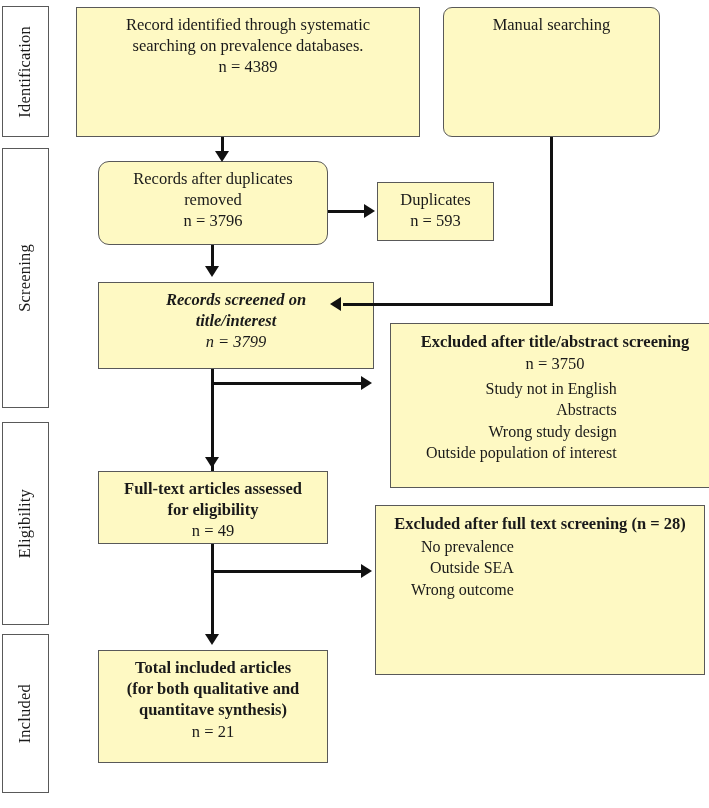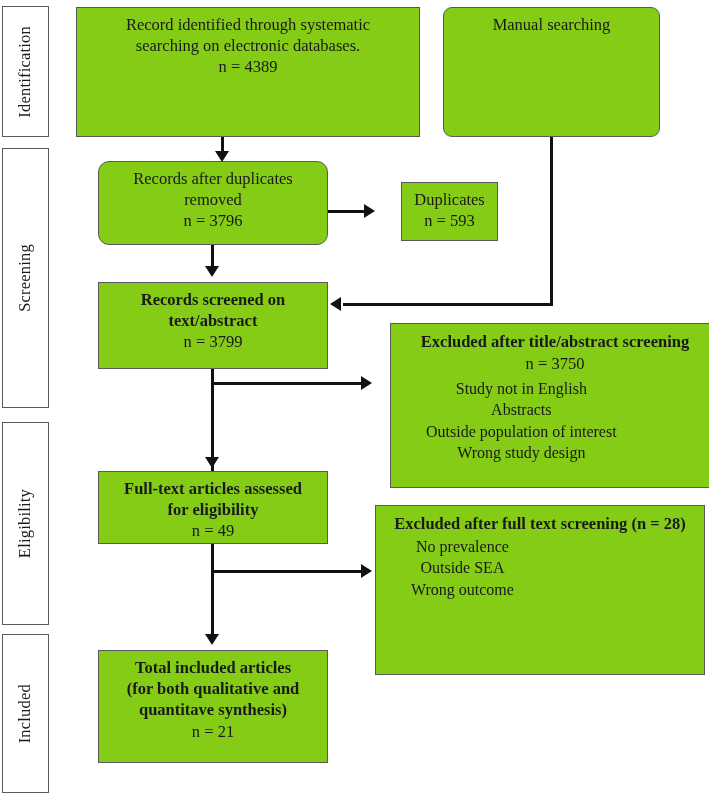--- a/index.html
+++ b/index.html
@@ -13,21 +13,21 @@
     height: 808px;
     background: #ffffff;
     font-family: "Liberation Serif", "DejaVu Serif", serif;
     color: #1a1a1a;
     overflow: hidden;
   }
   .box {
     position: absolute;
     box-sizing: border-box;
     border: 1.6px solid #595959;
-    background: #84cc16;
+    background: #fef9c3;
   }
   .stage {
     position: absolute;
     box-sizing: border-box;
     border: 1.6px solid #595959;
     background: #ffffff;
     display: flex;
     align-items: center;
     justify-content: center;
   }
@@ -47,21 +47,21 @@
     font-size: 16.5px;
     line-height: 1.28;
   }
   .boxtext.top { top: 6px; }
   .bold { font-weight: bold; }
   .reg  { font-weight: normal; }
   .listblock {
     position: absolute;
     font-size: 16px;
     line-height: 1.33;
-    text-align: center;
+    text-align: right;
   }
   .hdr-center {
     position: absolute;
     left: 0; right: 0;
     text-align: center;
     font-size: 16.5px;
     line-height: 1.3;
   }
   
   .vline, .hline {
@@ -108,53 +108,53 @@
   <div class="stage" style="left:2px; top:422px; width:47px; height:203px;">
     <span class="stage-label">Eligibility</span>
   </div>
 
   <div class="stage" style="left:2px; top:634px; width:47px; height:159px;">
     <span class="stage-label">Included</span>
   </div>
 
   <div class="box" style="left:76px; top:7px; width:344px; height:130px;">
     <div class="boxtext top reg">Record identified through systematic</div>
-    <div class="boxtext reg" style="top:27px;">searching on electronic databases.</div>
+    <div class="boxtext reg" style="top:27px;">searching on prevalence databases.</div>
     <div class="boxtext reg" style="top:48px;text-align:center;">n = 4389</div>
   </div>
 
   <div class="box" style="left:443px; top:7px; width:217px; height:130px;border-radius:9px;">
     <div class="boxtext top reg">Manual searching</div>
   </div>
 
   <div class="box" style="left:98px; top:161px; width:230px; height:84px;border-radius:11px;">
     <div class="boxtext top reg">Records after duplicates</div>
     <div class="boxtext reg" style="top:27px;">removed</div>
     <div class="boxtext reg" style="top:48px;">n = 3796</div>
   </div>
 
-  <div class="box" style="left:377px; top:182px; width:97px; height:59px;margin-left:24px;">
+  <div class="box" style="left:377px; top:182px; width:117px; height:59px;">
     <div class="boxtext top reg">Duplicates</div>
     <div class="boxtext reg" style="top:27px;">n = 593</div>
   </div>
 
-  <div class="box" style="left:98px; top:282px; width:230px; height:87px;">
+  <div class="box" style="left:98px; top:282px; width:276px; height:87px;font-style:italic;">
     <div class="boxtext top bold">Records screened on</div>
-    <div class="boxtext bold" style="top:27px;">text/abstract</div>
+    <div class="boxtext bold" style="top:27px;">title/interest</div>
     <div class="boxtext reg" style="top:48px;">n = 3799</div>
   </div>
 
   <div class="box" style="left:390px; top:323px; width:330px; height:165px;">
     <div class="hdr-center bold" style="top:7px;">Excluded after title/abstract screening</div>
     <div class="hdr-center reg" style="top:29px;">n = 3750</div>
     <div class="listblock" style="left:35px; top:54px;">
       <div>Study not in English</div>
       <div>Abstracts</div>
+      <div>Wrong study design</div>
       <div>Outside population of interest</div>
-      <div>Wrong study design</div>
     </div>
   </div>
 
   <div class="box" style="left:98px; top:471px; width:230px; height:73px;">
     <div class="boxtext top bold">Full-text articles assessed</div>
     <div class="boxtext bold" style="top:27px;">for eligibility</div>
     <div class="boxtext reg" style="top:48px;">n = 49</div>
   </div>
 
   <div class="box" style="left:375px; top:505px; width:330px; height:170px;">

